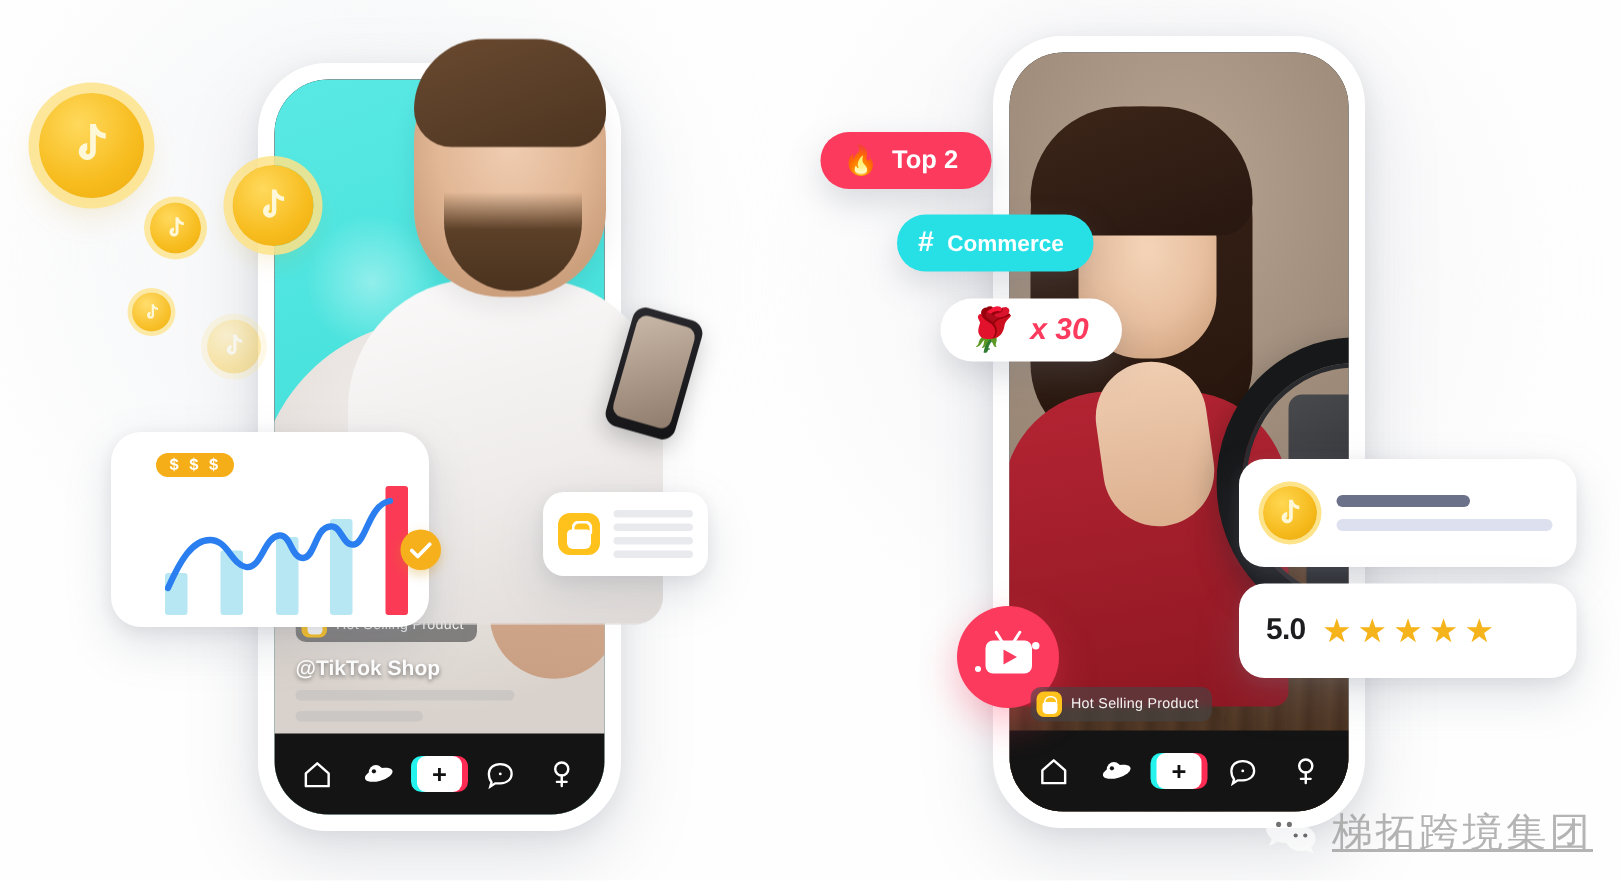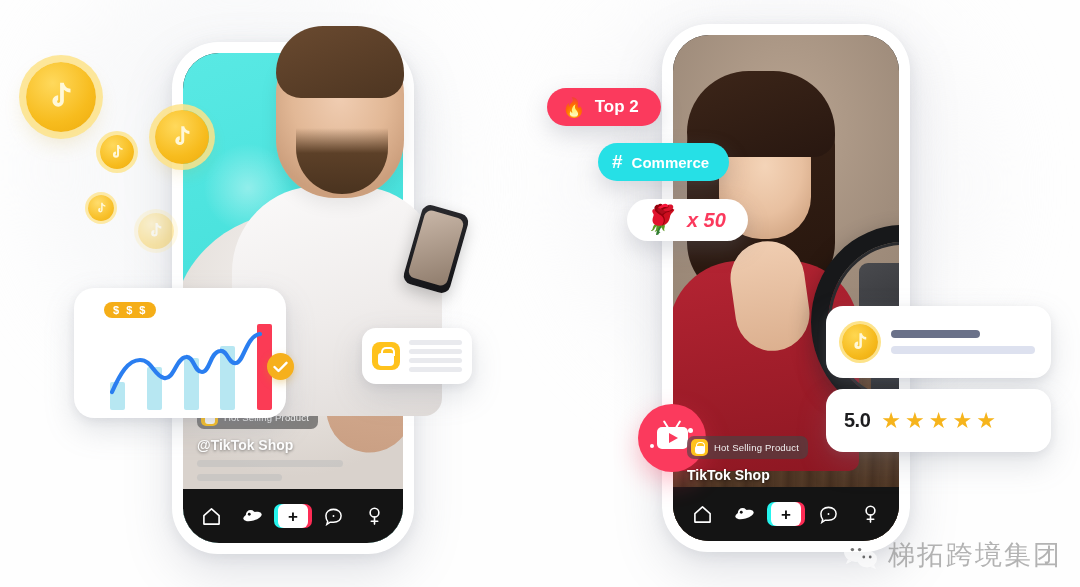--- a/index.html
+++ b/index.html
@@ -184,21 +184,21 @@
     background:radial-gradient(circle at 38% 30%,#ffe徒,#f8c836 62%,#f2bb20 100%);
     background:radial-gradient(circle at 38% 30%,#ffe79a,#f8c836 62%,#f2bb20 100%);
     box-shadow:0 0 0 4px rgba(253,227,138,.5);}
   .note{display:block;}
 
   
   #watermark{position:absolute;right:18px;bottom:14px;display:flex;align-items:center;gap:9px;
     opacity:.66;z-index:40;}
   .wx{width:36px;height:30px;position:relative;}
   .wm-text{font-size:27px;color:#8d8d8d;letter-spacing:2px;
-    font-family:"DejaVu Sans","Liberation Sans",sans-serif;}
+    font-family:"DejaVu Sans","Liberation Sans",sans-serif;text-decoration:underline;}
 </style>
 </head>
 <body>
 
 <div id="stage">
 
   <div class="bg-wash" style="left:30px;top:-40px;width:420px;height:420px;background:#f4f5f7;"></div>
   <div class="bg-wash" style="left:560px;top:-30px;width:430px;height:430px;background:#f5f5f7;"></div>
 
   <div class="phone" id="left-phone" style="left:172px;top:42px;width:242px;height:512px;">
@@ -364,21 +364,20 @@
       <div class="person" style="left:186px;top:228px;width:52px;height:96px;z-index:8;
                   background:linear-gradient(150deg,#494a4e,#2b2c30);border-radius:9px;"></div>
       <div class="person" style="left:198px;top:320px;width:28px;height:90px;z-index:7;
                   background:linear-gradient(180deg,#2e2f33,#1d1e21);border-radius:5px;"></div>
 
       <div class="caption" style="bottom:58px;right:22px;z-index:12;">
         <div class="hot-badge">
           <span class="hot-bag"></span>
           <span class="hot-text">Hot Selling Product</span>
         </div>
-        <div class="handle">TikTok Shop</div>
       </div>
 
       <div class="navbar">
         <div class="nav-item">
           <svg width="19" height="19" viewBox="0 0 20 20">
               <path d="M10 2 L18 9 L18 18 L2 18 L2 9 Z" fill="none" stroke="#fff" stroke-width="1.7" stroke-linejoin="round"></path>
             </svg>
         </div>
         <div class="nav-item">
           <svg width="21" height="19" viewBox="0 0 22 20">
@@ -413,21 +412,21 @@
     <span>Top 2</span>
   </div>
 
   <div class="pill" id="fashion-pill" style="z-index:25;">
     <span class="hash">#</span>
     <span>Commerce</span>
   </div>
 
   <div class="pill" id="rose-pill" style="z-index:25;">
     <span class="rose-emoji">🌹</span>
-    <span>x 50</span>
+    <span>x 30</span>
   </div>
 
   <div id="live-circle">
     <span class="spark" style="left:12px;top:40px;width:4px;height:4px;"></span>
     <span class="spark" style="right:13px;top:24px;width:5px;height:5px;"></span>
     <div class="tv">
         <span></span>
       </div>
   </div>
 

